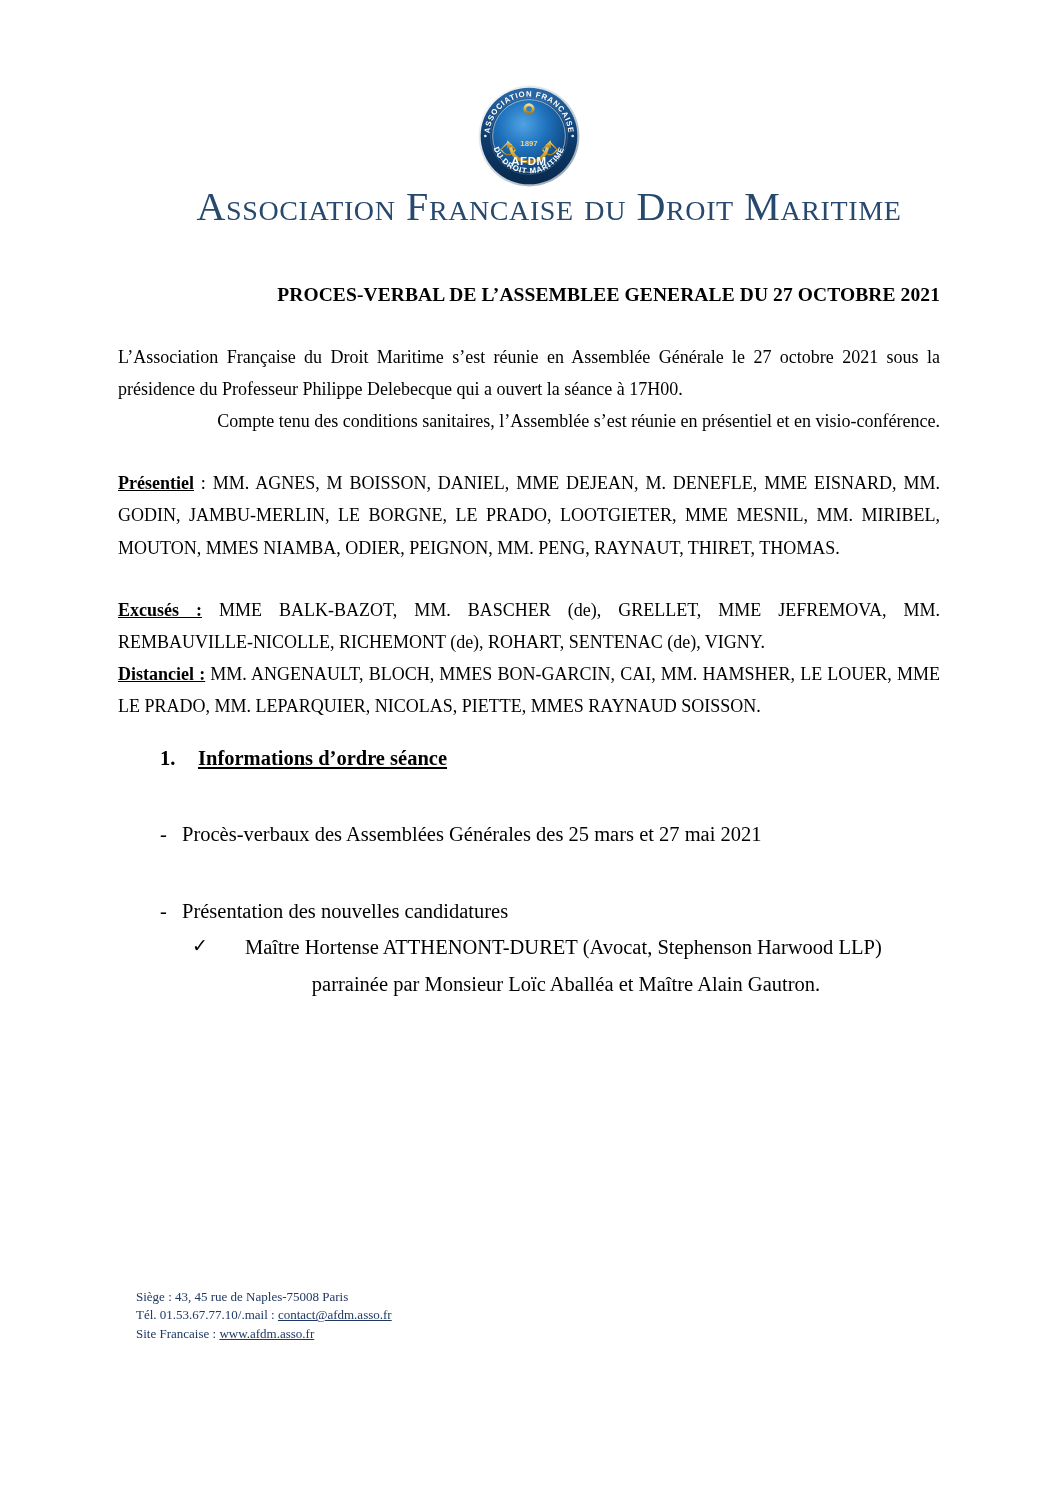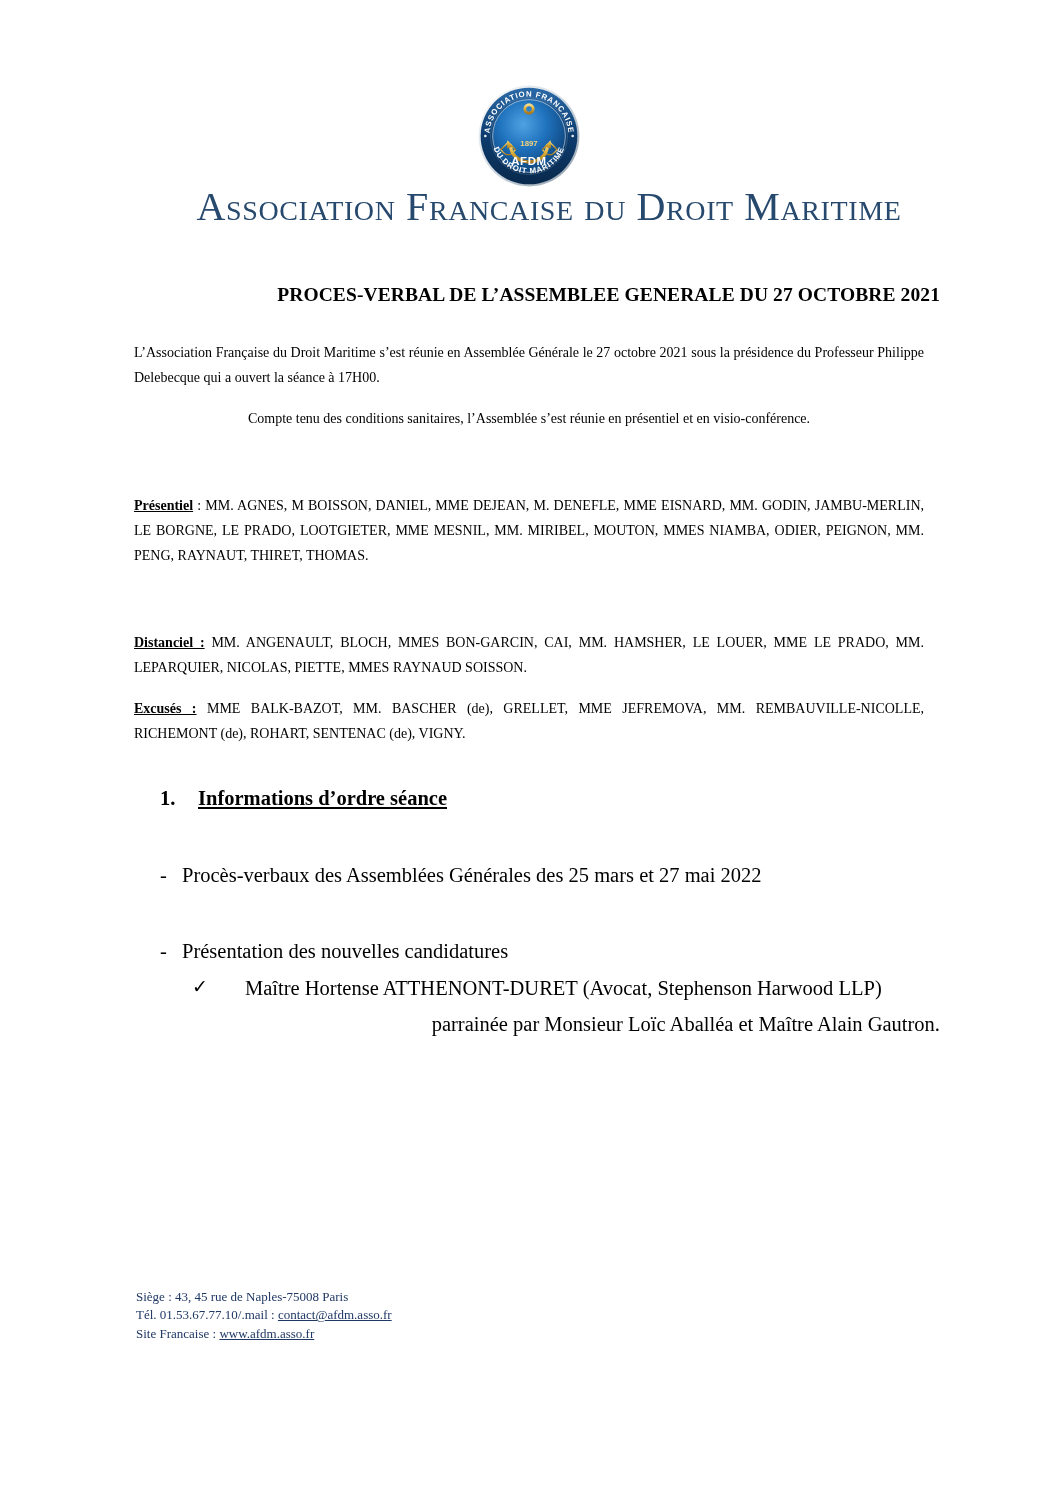--- a/index.html
+++ b/index.html
@@ -65,28 +65,28 @@
   .doc-title {
     text-align: right;
     font-weight: bold;
     font-size: 19.5px;
     letter-spacing: 0.1px;
     margin: 0 0 34px 0;
     line-height: 1.3;
   }
 
   p.para {
-    margin: 16px;
-    font-size: 14px;
+    margin: 0;
+    font-size: 18px;
     line-height: 1.78;
     text-align: justify;
     text-justify: inter-word;
   }
   p.para.last-left {
-    text-align: center;
+    text-align: right;
   }
 
   .spacer-sm { height: 18px; }
   .spacer-md { height: 30px; }
   .spacer-lg { height: 40px; }
 
   .u-bold {
     font-weight: bold;
     text-decoration: underline;
   }
@@ -141,21 +141,21 @@
     top: 0;
     font-size: 19px;
   }
   .check-item .ctext {
     display: block;
     padding-left: 53px;
   }
   .check-item .ctext2 {
     display: block;
     padding-left: 0;
-    text-align: right;
+    text-align: center;
   }
 
   
   .footer {
     position: absolute;
     left: 136px;
     top: 1288px;
     color: #1f3864;
     font-size: 13px;
     line-height: 1.42;
@@ -254,36 +254,36 @@
 
     <p class="para">L’Association Française du Droit Maritime s’est réunie en Assemblée Générale le 27 octobre 2021 sous la présidence du Professeur Philippe Delebecque qui a ouvert la séance à 17H00.</p>
     <p class="para last-left"><span>Compte tenu des conditions sanitaires, l’Assemblée s’est réunie en présentiel et en visio-conférence.</span></p>
 
     <div class="spacer-md"></div>
 
     <p class="para"><span class="u-bold">Présentiel</span><span> : </span><span>MM. AGNES, M BOISSON, DANIEL, MME DEJEAN, M. DENEFLE, MME EISNARD, MM. GODIN, JAMBU-MERLIN, LE BORGNE, LE PRADO, LOOTGIETER, MME MESNIL, MM. MIRIBEL, MOUTON, MMES NIAMBA, ODIER, PEIGNON, MM. PENG, RAYNAUT, THIRET, THOMAS.</span></p>
 
     <div class="spacer-md"></div>
 
+    <p class="para"><span class="u-bold">Excusés :</span><span> </span><span>MME BALK-BAZOT, MM. BASCHER (de), GRELLET, MME JEFREMOVA, MM. REMBAUVILLE-NICOLLE, RICHEMONT (de), ROHART, SENTENAC (de), VIGNY.</span></p>
+
     <p class="para"><span class="u-bold">Distanciel :</span><span> </span><span>MM. ANGENAULT, BLOCH, MMES BON-GARCIN, CAI, MM. HAMSHER, LE LOUER, MME LE PRADO, MM. LEPARQUIER, NICOLAS, PIETTE, MMES RAYNAUD SOISSON.</span></p>
-
-    <p class="para"><span class="u-bold">Excusés :</span><span> </span><span>MME BALK-BAZOT, MM. BASCHER (de), GRELLET, MME JEFREMOVA, MM. REMBAUVILLE-NICOLLE, RICHEMONT (de), ROHART, SENTENAC (de), VIGNY.</span></p>
 
     <div class="spacer-sm"></div>
 
     <div class="num-heading">
       <span class="num">1.</span>
       <span class="ntext">Informations d’ordre séance</span>
     </div>
 
     <div class="spacer-lg"></div>
 
     <div class="dash-item">
       <span class="marker">-</span>
-      <span class="dtext">Procès-verbaux des Assemblées Générales des 25 mars et 27 mai 2022</span>
+      <span class="dtext">Procès-verbaux des Assemblées Générales des 25 mars et 27 mai 2021</span>
     </div>
 
 
     <div class="spacer-lg"></div>
 
     <div class="dash-item">
       <span class="marker">-</span>
       <span class="dtext">Présentation des nouvelles candidatures</span>
     </div>
 

